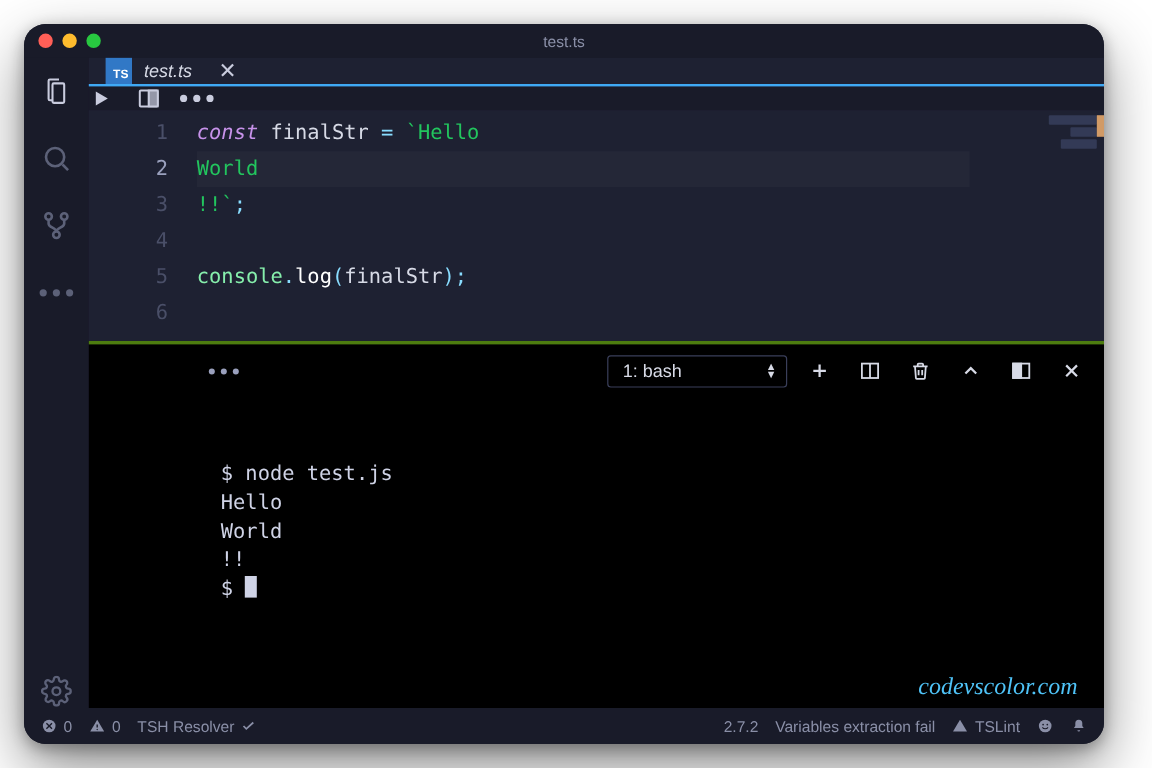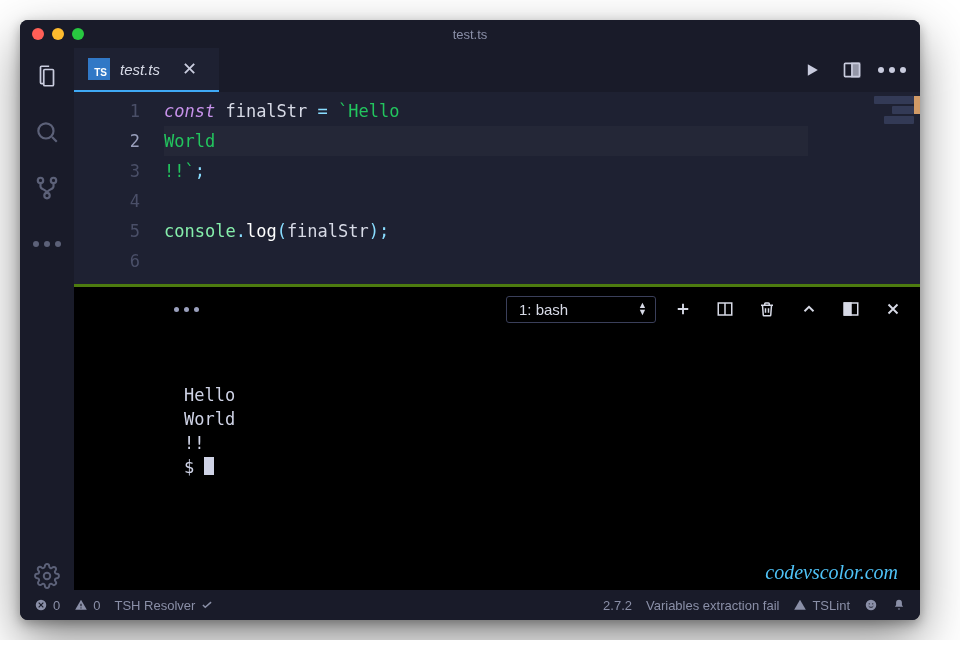--- a/index.html
+++ b/index.html
@@ -9,21 +9,21 @@
     font-size: 14px;
     display: flex;
     align-items: flex-start;
     justify-content: flex-start;
     padding: 20px;
   }
   .window {
     width: 900px;
     height: 600px;
     background: #1a1c2c;
-    border-radius: 8px;
+    border-radius: 18px;
     box-shadow: 0 20px 50px rgba(0,0,0,0.45), 0 4px 12px rgba(0,0,0,0.3);
     overflow: hidden;
     display: flex;
     flex-direction: column;
     position: relative;
   }
   
   .titlebar {
     height: 28px;
     display: flex;
@@ -61,20 +61,21 @@
   .dots3 span { width:6px; height:6px; border-radius:50%; background:#5c6178; }
 
   .maincol { flex:1; display:flex; flex-direction: column; min-width:0; background:#1e2132; }
 
   
   .tabrow {
     height: 44px;
     display:flex;
     align-items:stretch;
     background:#191b29;
+    flex-direction:column;
   }
   .tab {
     display:flex; align-items:center; gap:10px;
     padding: 0 22px 0 14px;
     color:#d7dae6;
     border-bottom: 2px solid #3fa9f5;
     background:#1e2132;
     font-family: -apple-system, sans-serif;
     font-size: 15px;
     font-style: italic;
@@ -347,21 +348,21 @@
                 </svg>
               </div>
             <div class="pi">
                 <svg viewBox="0 0 24 24" stroke="currentColor" stroke-width="2.5">
                   <path d="M6 6l12 12M18 6 6 18"></path>
                 </svg>
               </div>
           </div>
         </div>
         <div class="terminal" id="terminal">
-          <div>Hello</div><div>World</div><div>!!</div><div>$ <span class="cursor-block"></span></div><div class="watermark">codevscolor.com</div>
+          <div>$ node test.js</div><div>Hello</div><div>World</div><div>!!</div><div>$ <span class="cursor-block"></span></div><div class="watermark">codevscolor.com</div>
         </div>
       </div>
 
     </div>
   </div>
 
   <div class="statusbar">
     <div class="sb-item">
       <svg viewBox="0 0 24 24" fill="currentColor">
           <circle cx="12" cy="12" r="9"></circle>

